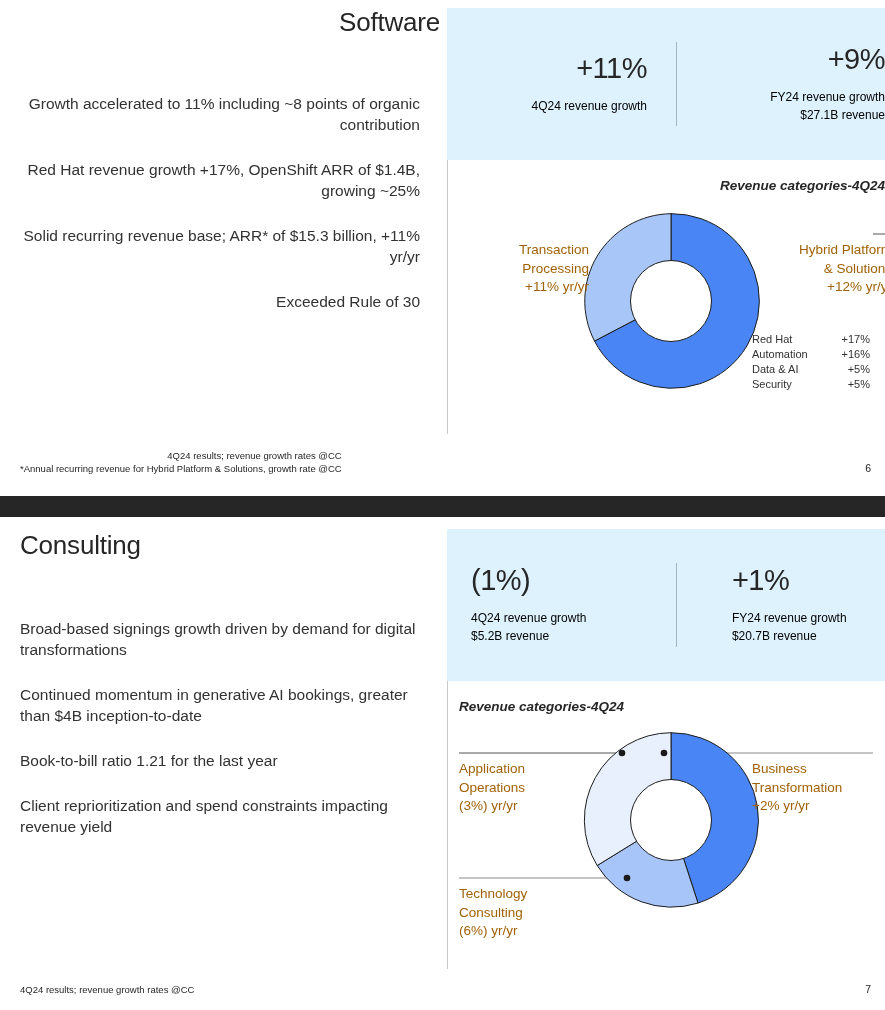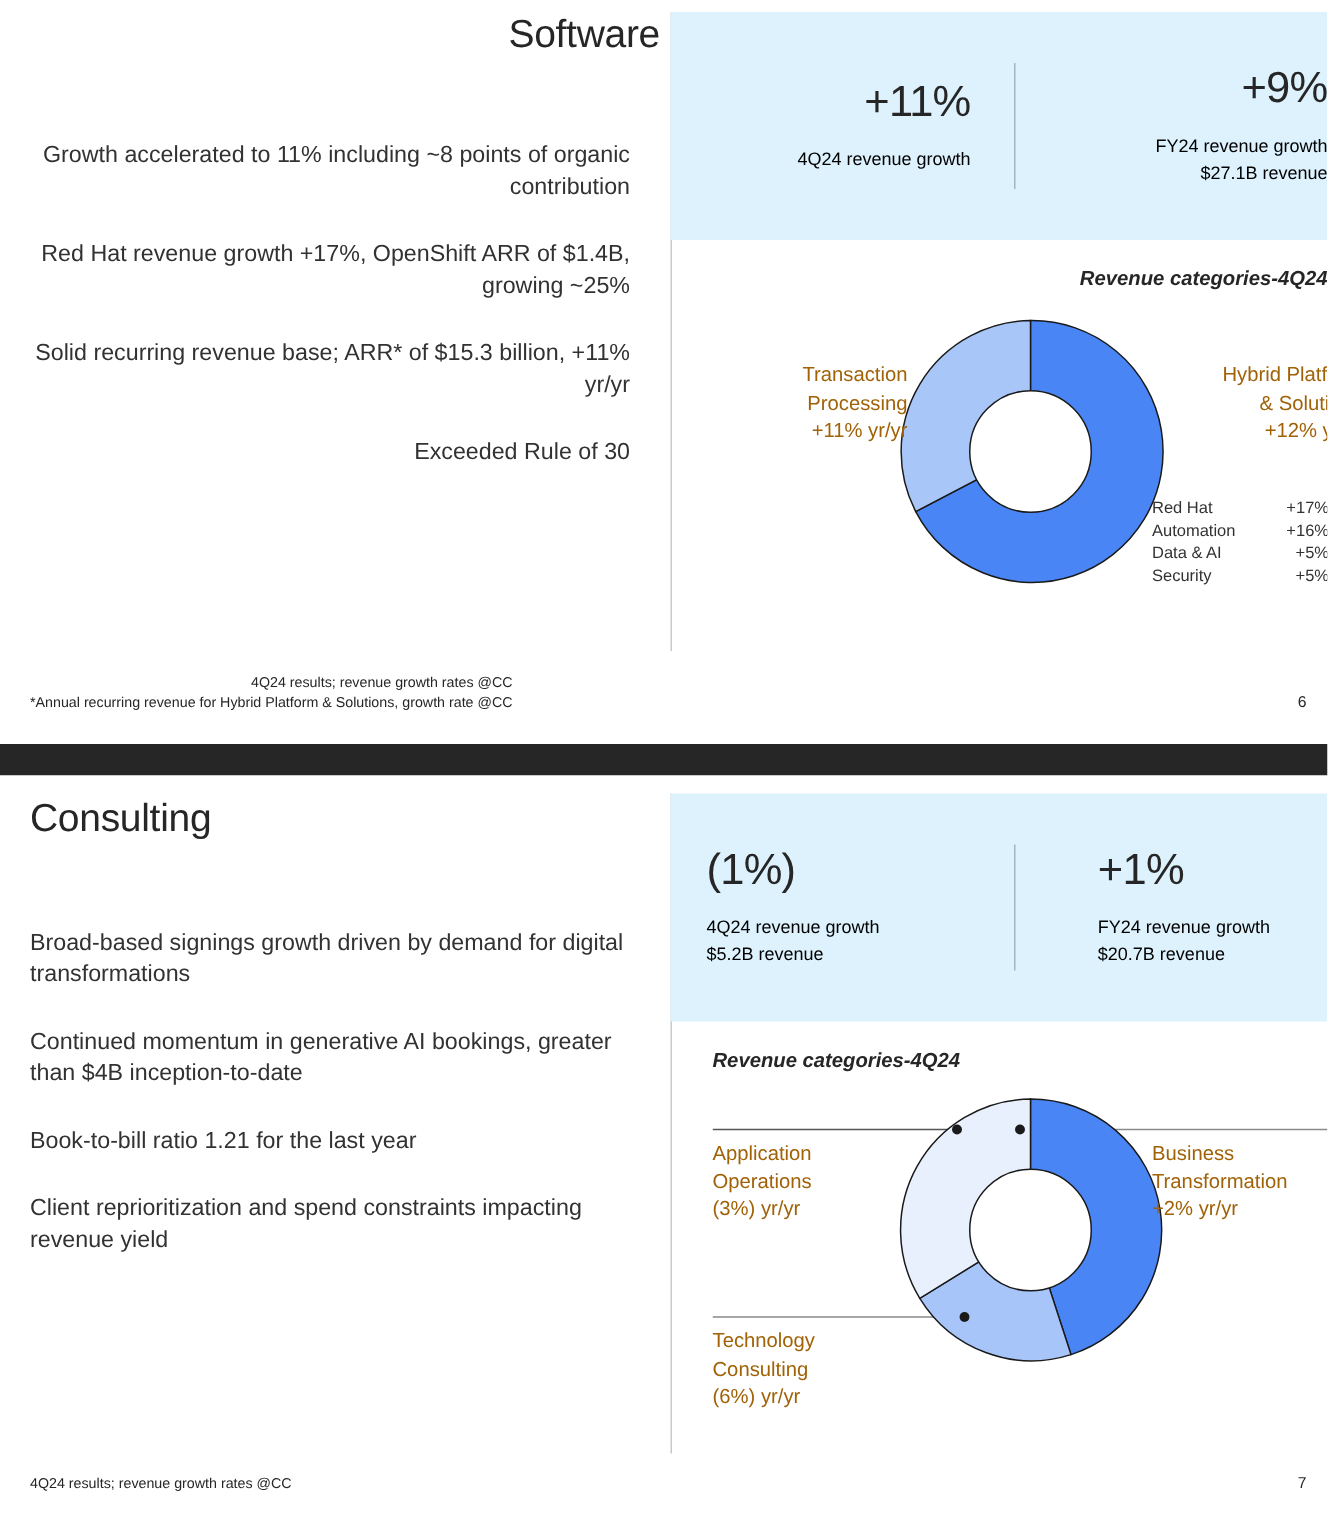--- a/index.html
+++ b/index.html
@@ -101,21 +101,21 @@
     letter-spacing: -0.5px;
   }
   .stat-line {
     font-size: 12px;
     line-height: 18px;
     color: #000000;
   }
 
   .chart-area {
     position: relative;
-    padding-left: 28px;
+    padding-left: 12px;
     padding-top: 18px;
     box-sizing: border-box;
     height: 278px;
   }
   .chart-caption {
     font-size: 13.5px;
     font-style: italic;
     font-weight: bold;
     color: #262626;
   }

